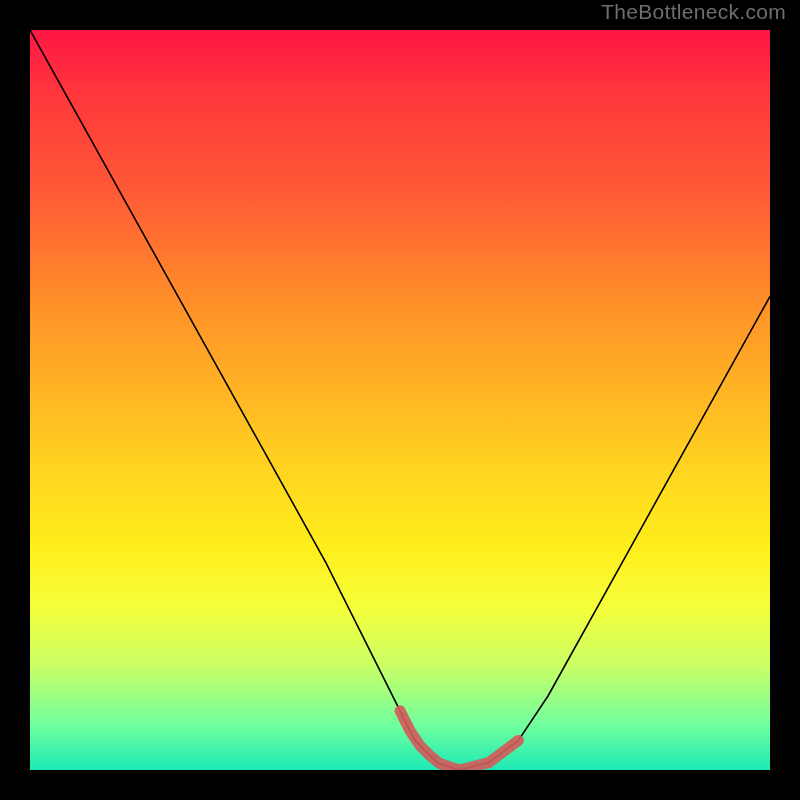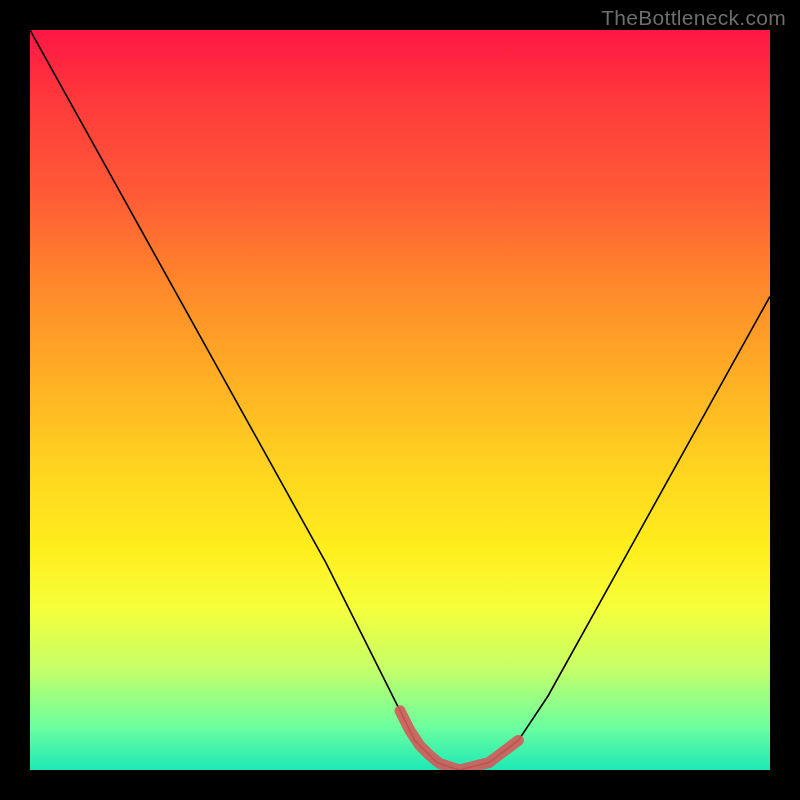--- a/index.html
+++ b/index.html
@@ -12,21 +12,21 @@
     overflow: hidden;
   }
   .frame {
     position: relative;
     width: 800px;
     height: 800px;
     background: #000;
   }
   .watermark {
     position: absolute;
-    top: 6px;
+    top: 0;
     right: 14px;
     color: #6e6e6e;
     font-size: 21px;
     font-weight: 500;
     letter-spacing: 0.3px;
     z-index: 10;
     user-select: none;
   }
   .plot-area {
     position: absolute;

